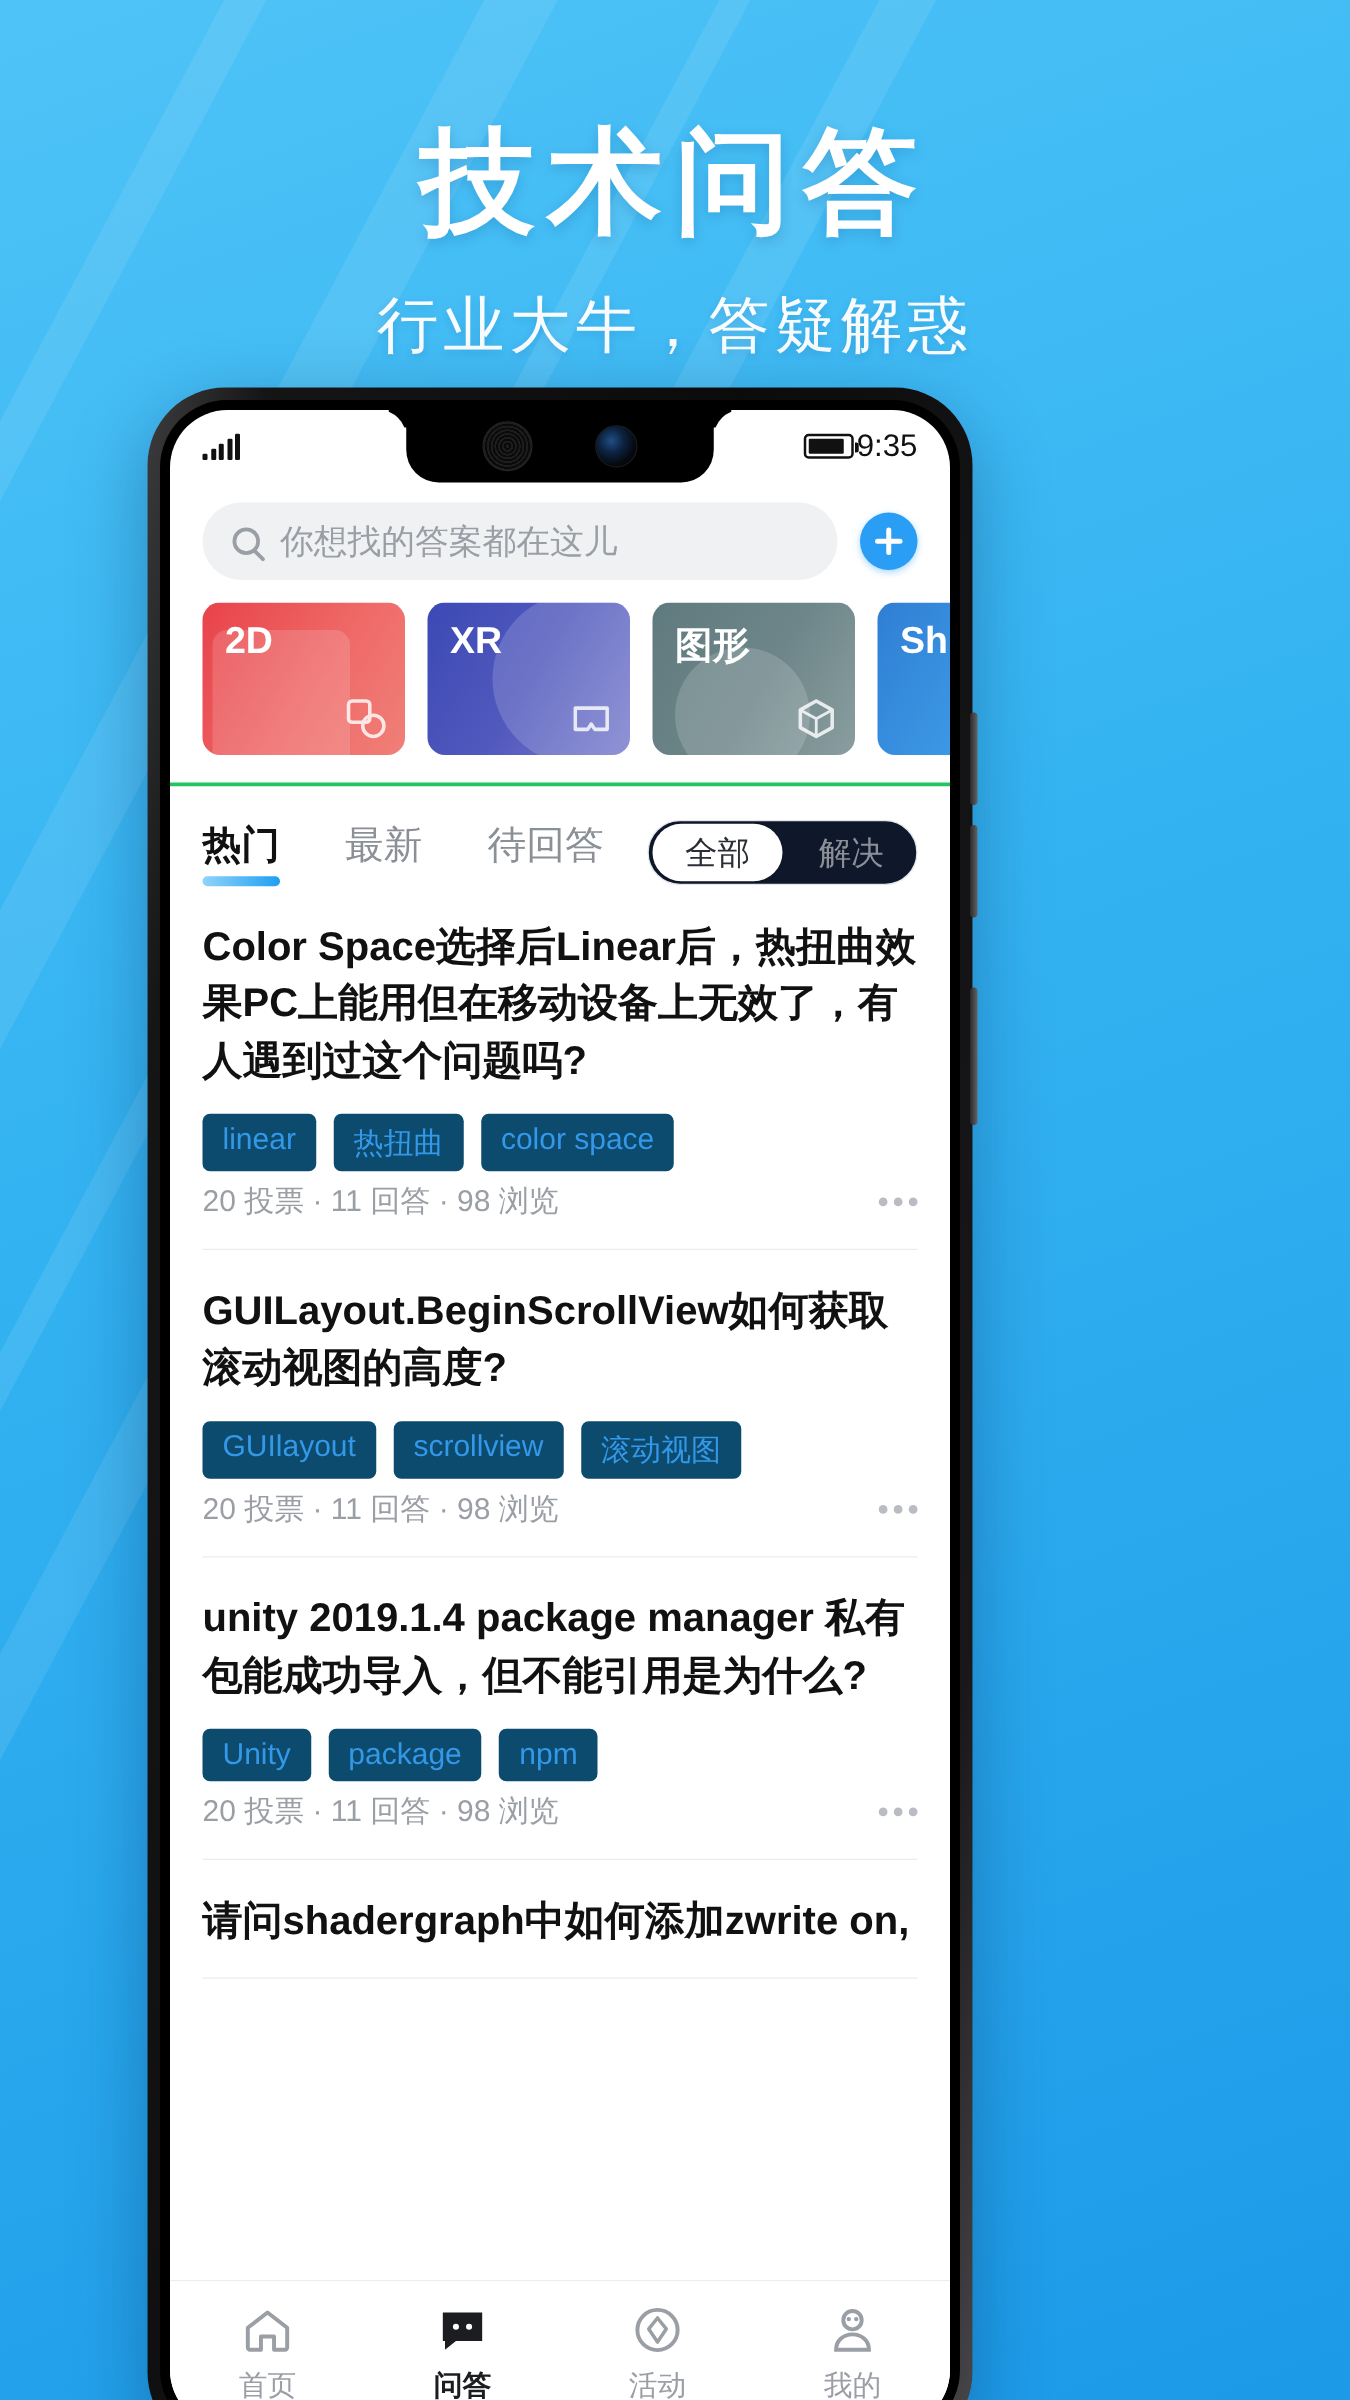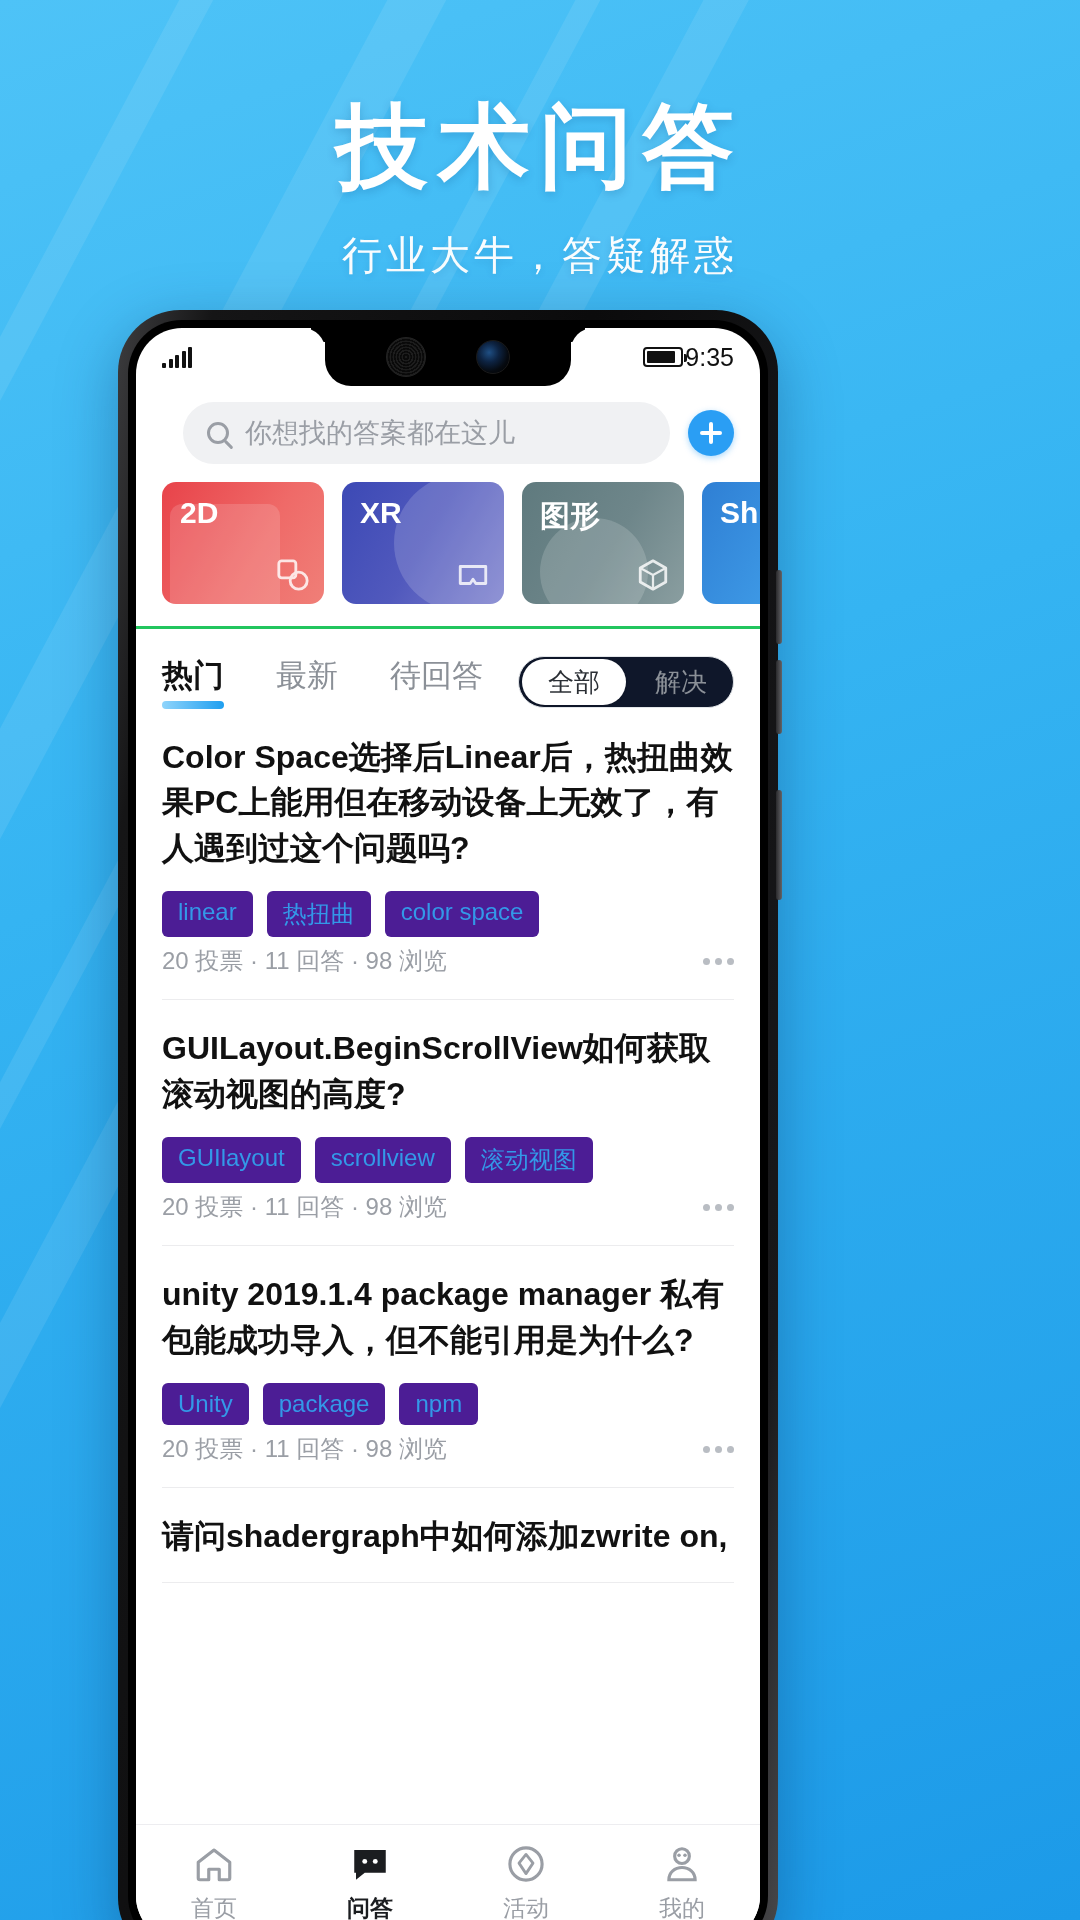--- a/index.html
+++ b/index.html
@@ -17,21 +17,21 @@
   .s3{left:360px;top:-340px;width:30px;height:2600px;}
   .s4{left:600px;top:-400px;width:52px;height:2600px;}
   .s5{left:820px;top:-460px;width:22px;height:2600px;}
   .s6{left:980px;top:-520px;width:40px;height:2600px;}
 
   .banner{position:absolute;top:0;left:0;width:1080px;height:330px;
     text-align:center;z-index:3;}
   .banner-title{font-size:92px;font-weight:bold;color:#ffffff;
     letter-spacing:10px;line-height:1;padding-top:100px;
     text-shadow:0 3px 10px rgba(0,60,120,.20);}
-  .banner-sub{font-size:40px;color:#ffffff;letter-spacing:4px;
+  .banner-sub{font-size:49px;color:#ffffff;letter-spacing:4px;
     margin-top:36px;opacity:.97;text-shadow:0 2px 8px rgba(0,60,120,.18);}
 
   
   .phone{position:absolute;left:118px;top:310px;width:660px;height:1650px;
     border-radius:62px;z-index:4;
     background:linear-gradient(100deg,#3d3d3f 0%,#151516 10%,#0b0b0c 50%,#18181a 88%,#49494c 100%);
     box-shadow:0 18px 60px rgba(0,40,90,.35);padding:10px;}
   .phone-inner{width:100%;height:100%;border-radius:54px;background:#000;
     padding:8px;position:relative;overflow:hidden;}
   .screen{width:100%;height:100%;border-radius:46px;background:#ffffff;
@@ -66,21 +66,21 @@
   .sb1{height:5px;}.sb2{height:9px;}.sb3{height:13px;}.sb4{height:17px;}.sb5{height:21px;}
   .st-right{display:flex;align-items:center;gap:2px;}
   .battery{width:40px;height:20px;border:2px solid #111;border-radius:4px;
     position:relative;padding:2px;}
   .battery i{display:block;height:100%;width:88%;background:#111;border-radius:1px;}
   .battery:after{content:"";position:absolute;right:-6px;top:5px;width:3px;height:8px;
     background:#111;border-radius:0 2px 2px 0;}
   .clock{font-size:25px;color:#111;font-weight:500;}
 
   
-  .searchrow{display:flex;align-items:center;gap:18px;padding:16px 26px 18px 26px;margin-left:21px;}
+  .searchrow{display:flex;align-items:center;gap:18px;padding:16px 26px 18px 26px;}
   .searchbox{flex:1;height:62px;background:#f0f1f3;border-radius:31px;
     display:flex;align-items:center;padding:0 24px;gap:16px;}
   .mag{width:22px;height:22px;border:3px solid #9a9ea5;border-radius:50%;
     position:relative;flex:none;}
   .mag:after{content:"";position:absolute;right:-8px;bottom:-5px;width:11px;height:3px;
     background:#9a9ea5;border-radius:2px;transform:rotate(45deg);}
   .search-ph{font-size:27px;color:#9a9ea5;}
   .addbtn{width:46px;height:46px;border-radius:50%;background:#2a9ef4;flex:none;
     position:relative;box-shadow:0 2px 6px rgba(42,158,244,.4);}
   .addbtn:before,.addbtn:after{content:"";position:absolute;background:#fff;border-radius:2px;
@@ -115,21 +115,21 @@
     background:#0f172a;height:52px;align-items:center;}
   .seg{font-size:26px;padding:0 26px;line-height:52px;color:#8b9097;}
   .seg.on{background:#fff;color:#2b2f35;border-radius:26px;height:46px;line-height:46px;
     margin:3px;box-shadow:0 1px 3px rgba(0,0,0,.10);}
 
   
   .qlist{padding:0 26px;}
   .qitem{padding:26px 0 22px 0;border-bottom:1px solid #ececee;}
   .qtitle{font-size:32px;line-height:1.42;color:#111;font-weight:bold;}
   .tags{display:flex;gap:14px;margin-top:20px;flex-wrap:wrap;}
-  .tag{background:#4c1d95;color:#3398e8;font-size:24px;padding:7px 16px;border-radius:6px;}
+  .tag{background:#0c4a6e;color:#3398e8;font-size:24px;padding:7px 16px;border-radius:6px;}
   .qmeta{display:flex;align-items:center;justify-content:space-between;margin-top:8px;}
   .qmeta span{font-size:24px;color:#9a9ea5;}
   .dots{display:flex;gap:5px;}
   .dots i{width:7px;height:7px;border-radius:50%;background:#b9bdc3;display:block;}
 
   
   .bottomnav{position:absolute;left:0;right:0;bottom:0;height:118px;background:#fff;
     border-top:1px solid #ededf0;display:flex;z-index:7;}
   .nav{flex:1;display:flex;flex-direction:column;align-items:center;
     justify-content:center;gap:8px;}

